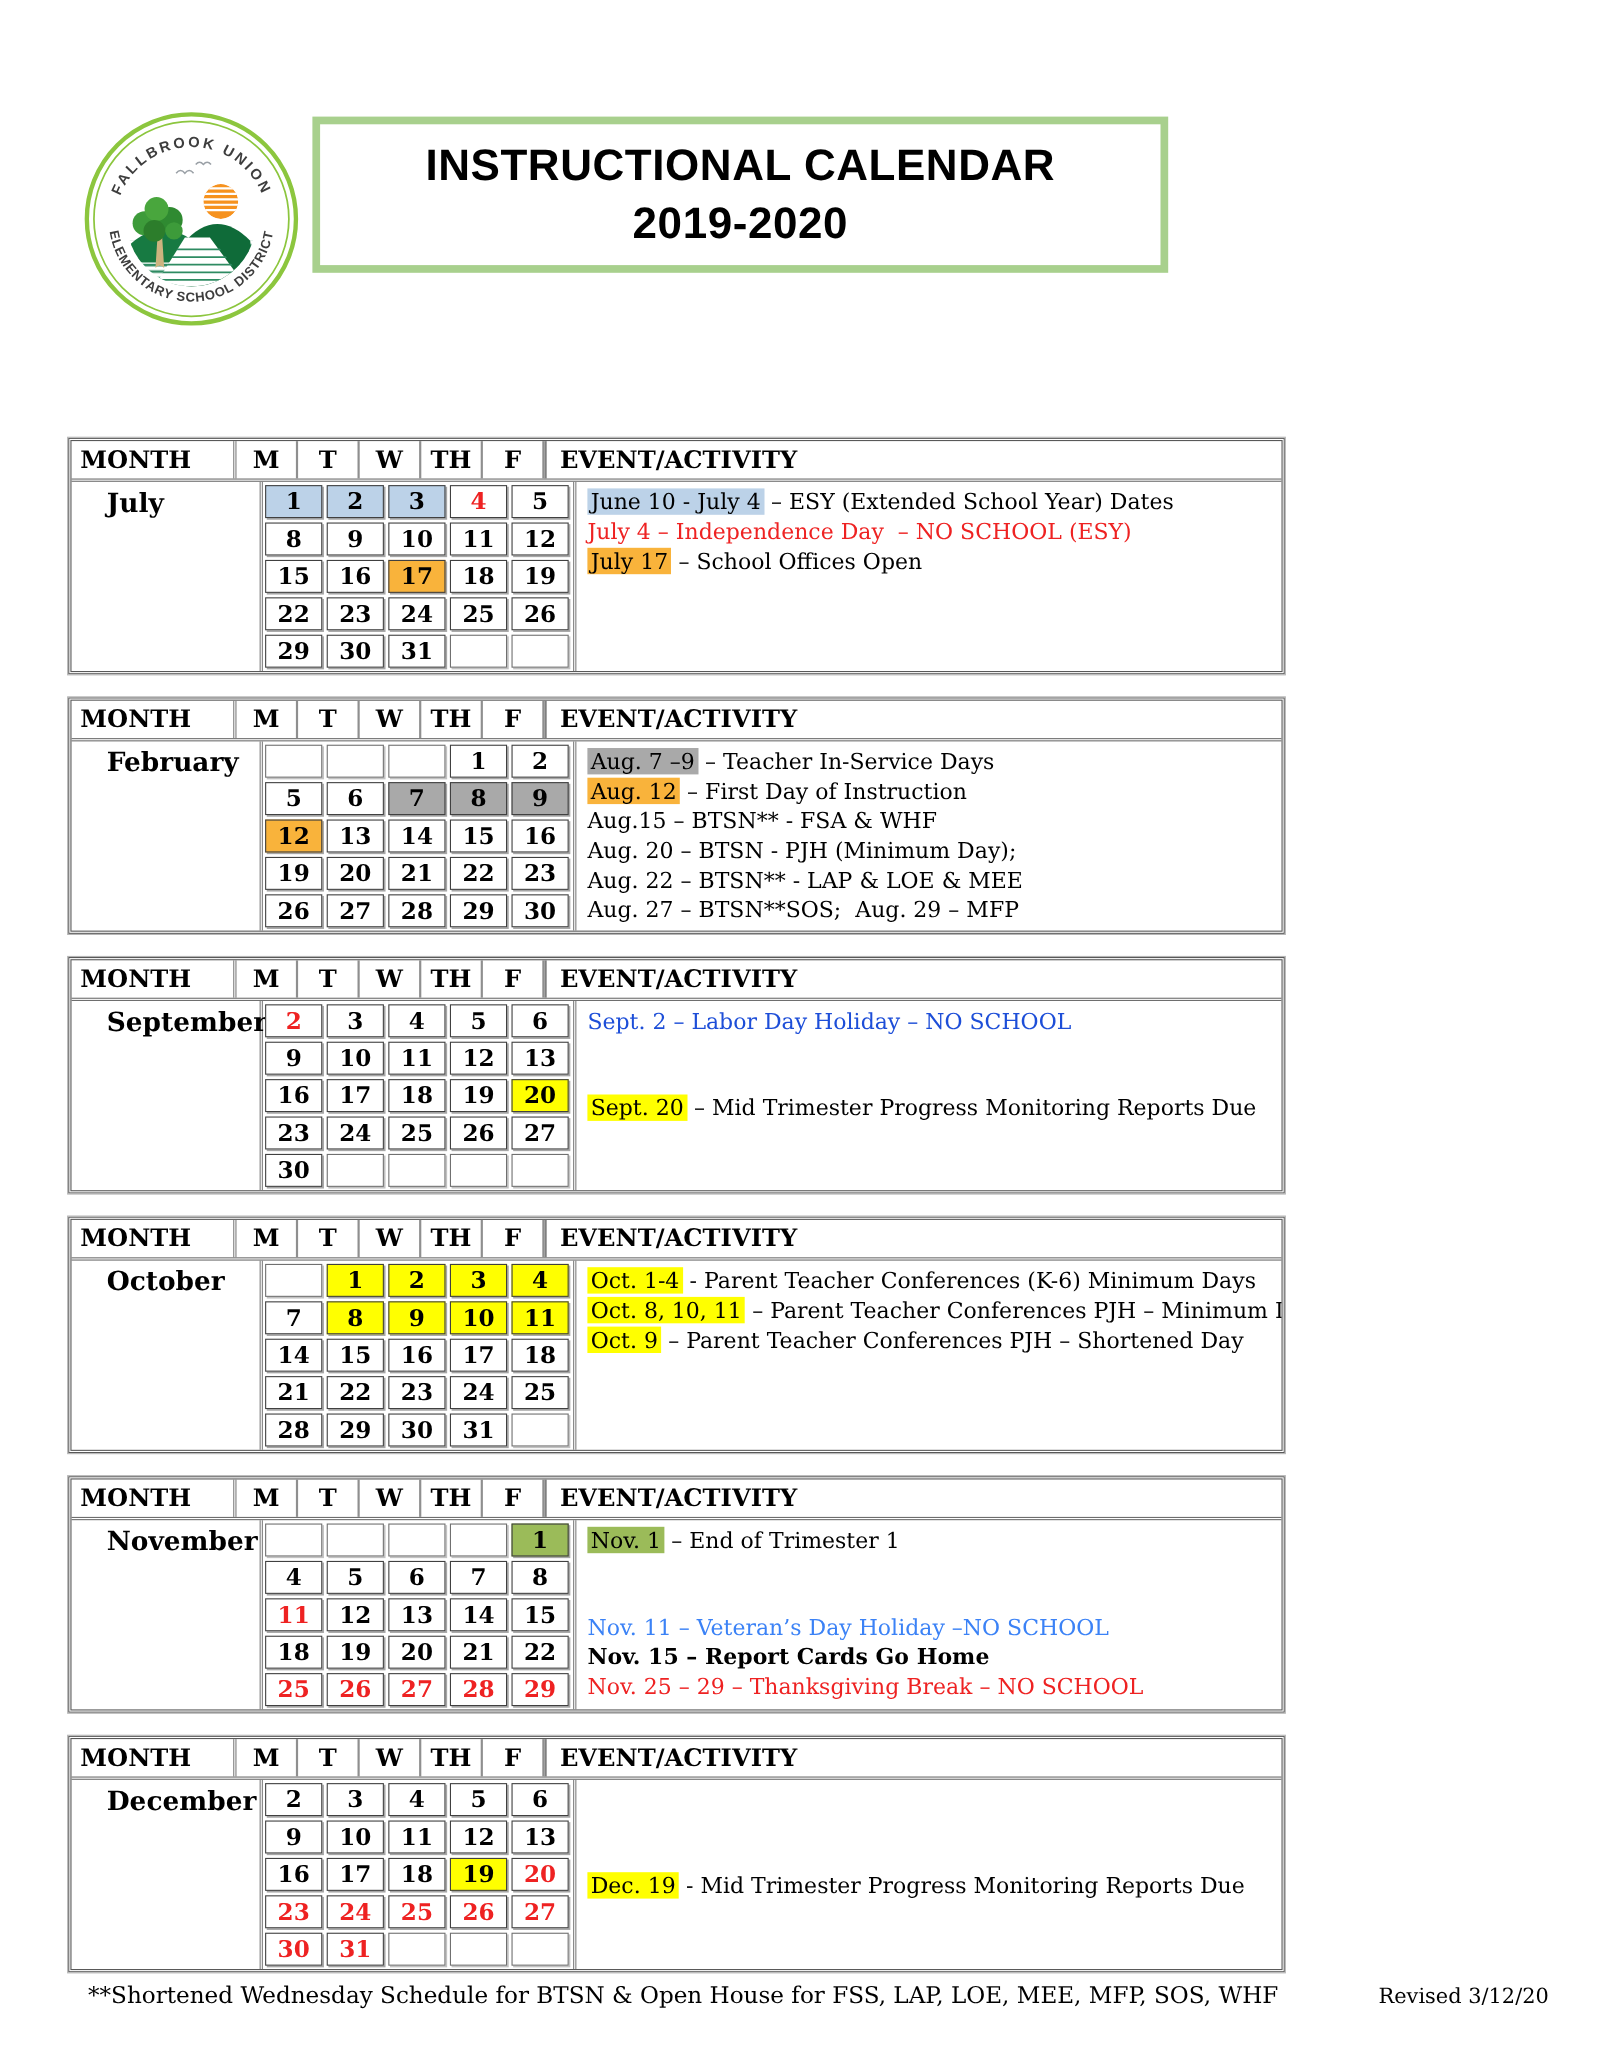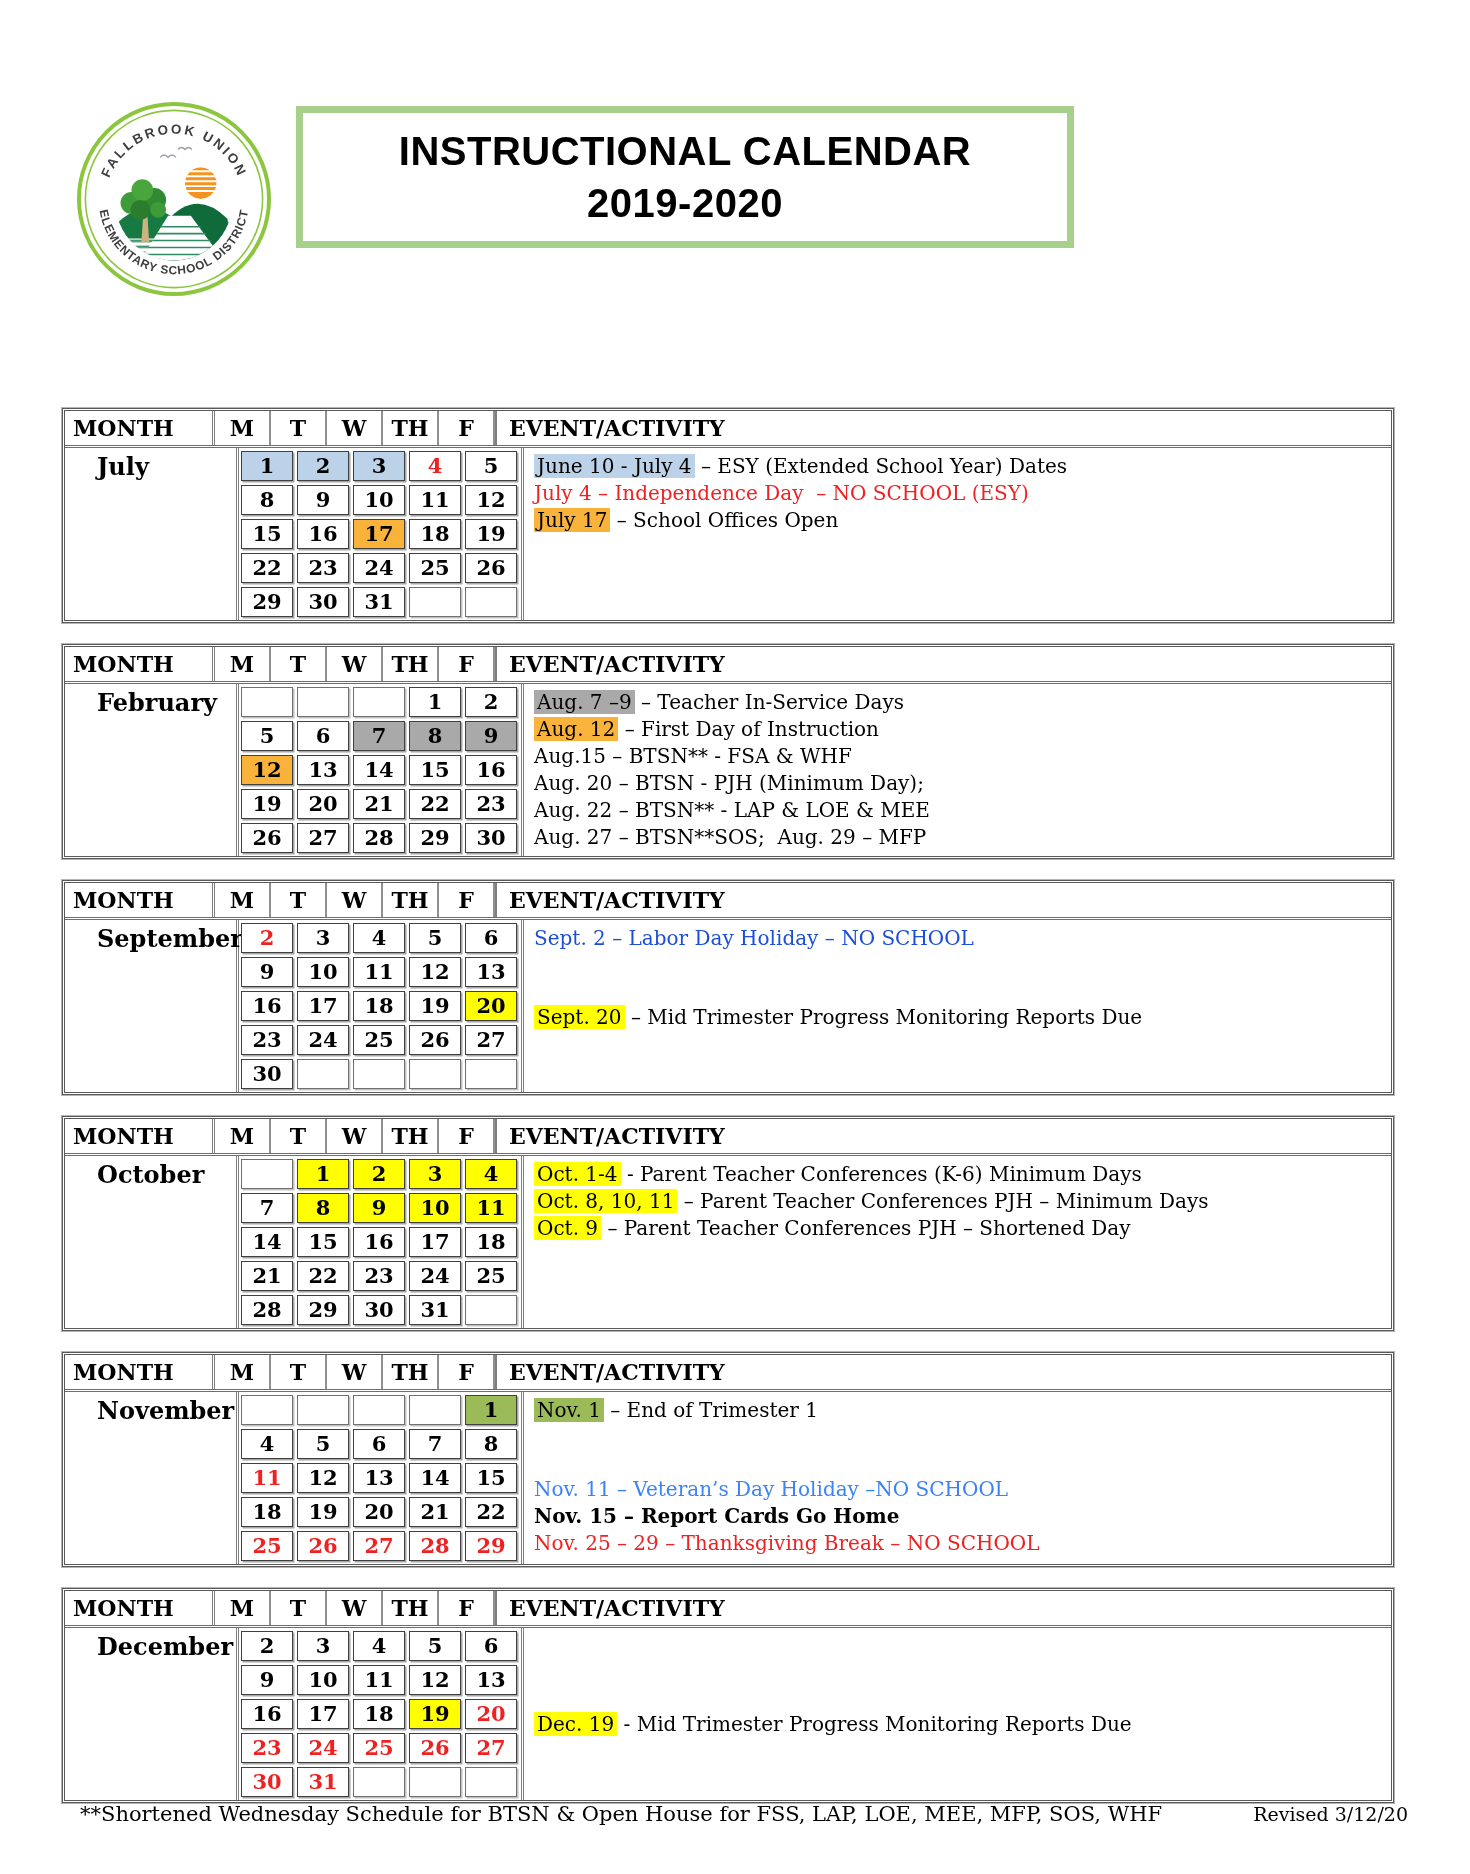--- a/index.html
+++ b/index.html
@@ -1,28 +1,28 @@
 <!DOCTYPE html>
 <html><head>
 <meta charset="utf-8">
 <style>
   html,body{margin:0;padding:0;background:#fff;}
   .page{position:relative;width:1470px;height:1874px;background:#ffffff;overflow:hidden;
         font-family:"DejaVu Serif","Liberation Serif",serif;color:#000;}
 
   
   .logo{position:absolute;left:75px;top:100px;width:198px;height:198px;}
-  .title-box{position:absolute;left:296px;top:106px;width:764px;height:128px;
+  .title-box{position:absolute;left:284px;top:106px;width:764px;height:128px;
              border:7px solid #a8d08d;background:#fff;
              display:flex;flex-direction:column;justify-content:center;align-items:center;
              font-family:"Liberation Sans","DejaVu Sans",sans-serif;font-weight:bold;
              font-size:40px;line-height:1.3;letter-spacing:.5px;text-align:center;}
 
   
-  .months{position:absolute;left:62px;top:408px;width:1332px;}
+  .months{position:absolute;left:62px;top:398px;width:1106px;}
   .month-table{border:3px double #595959;outline:1px solid #b5b5b5;margin-bottom:21px;background:#fff;}
   .hrow{display:flex;border-bottom:3px double #6e6e6e;height:34px;font-weight:bold;font-size:22px;}
   .h-month{width:150px;padding-left:8px;line-height:34px;border-right:3px double #7f7f7f;box-sizing:border-box;}
   .h-day{width:56px;text-align:center;line-height:34px;border-right:2px solid #8f8f8f;box-sizing:border-box;}
   .h-event{flex:1;padding-left:12px;line-height:34px;border-left:2px solid #7f7f7f;box-sizing:border-box;}
   .brow{display:flex;}
   .b-month{width:150px;border-right:3px double #7f7f7f;box-sizing:border-box;
            font-weight:bold;font-size:24px;padding:4px 0 0 8px;margin-left:24px;}
   .b-grid{width:282px;display:grid;grid-template-columns:repeat(5,56px);grid-auto-rows:34px;padding:1px 0;box-sizing:content-box;}
   .date-box{margin:2px;border:1px solid #404040;box-shadow:1.5px 1.5px 0 #a6a6a6;background:#fff;

